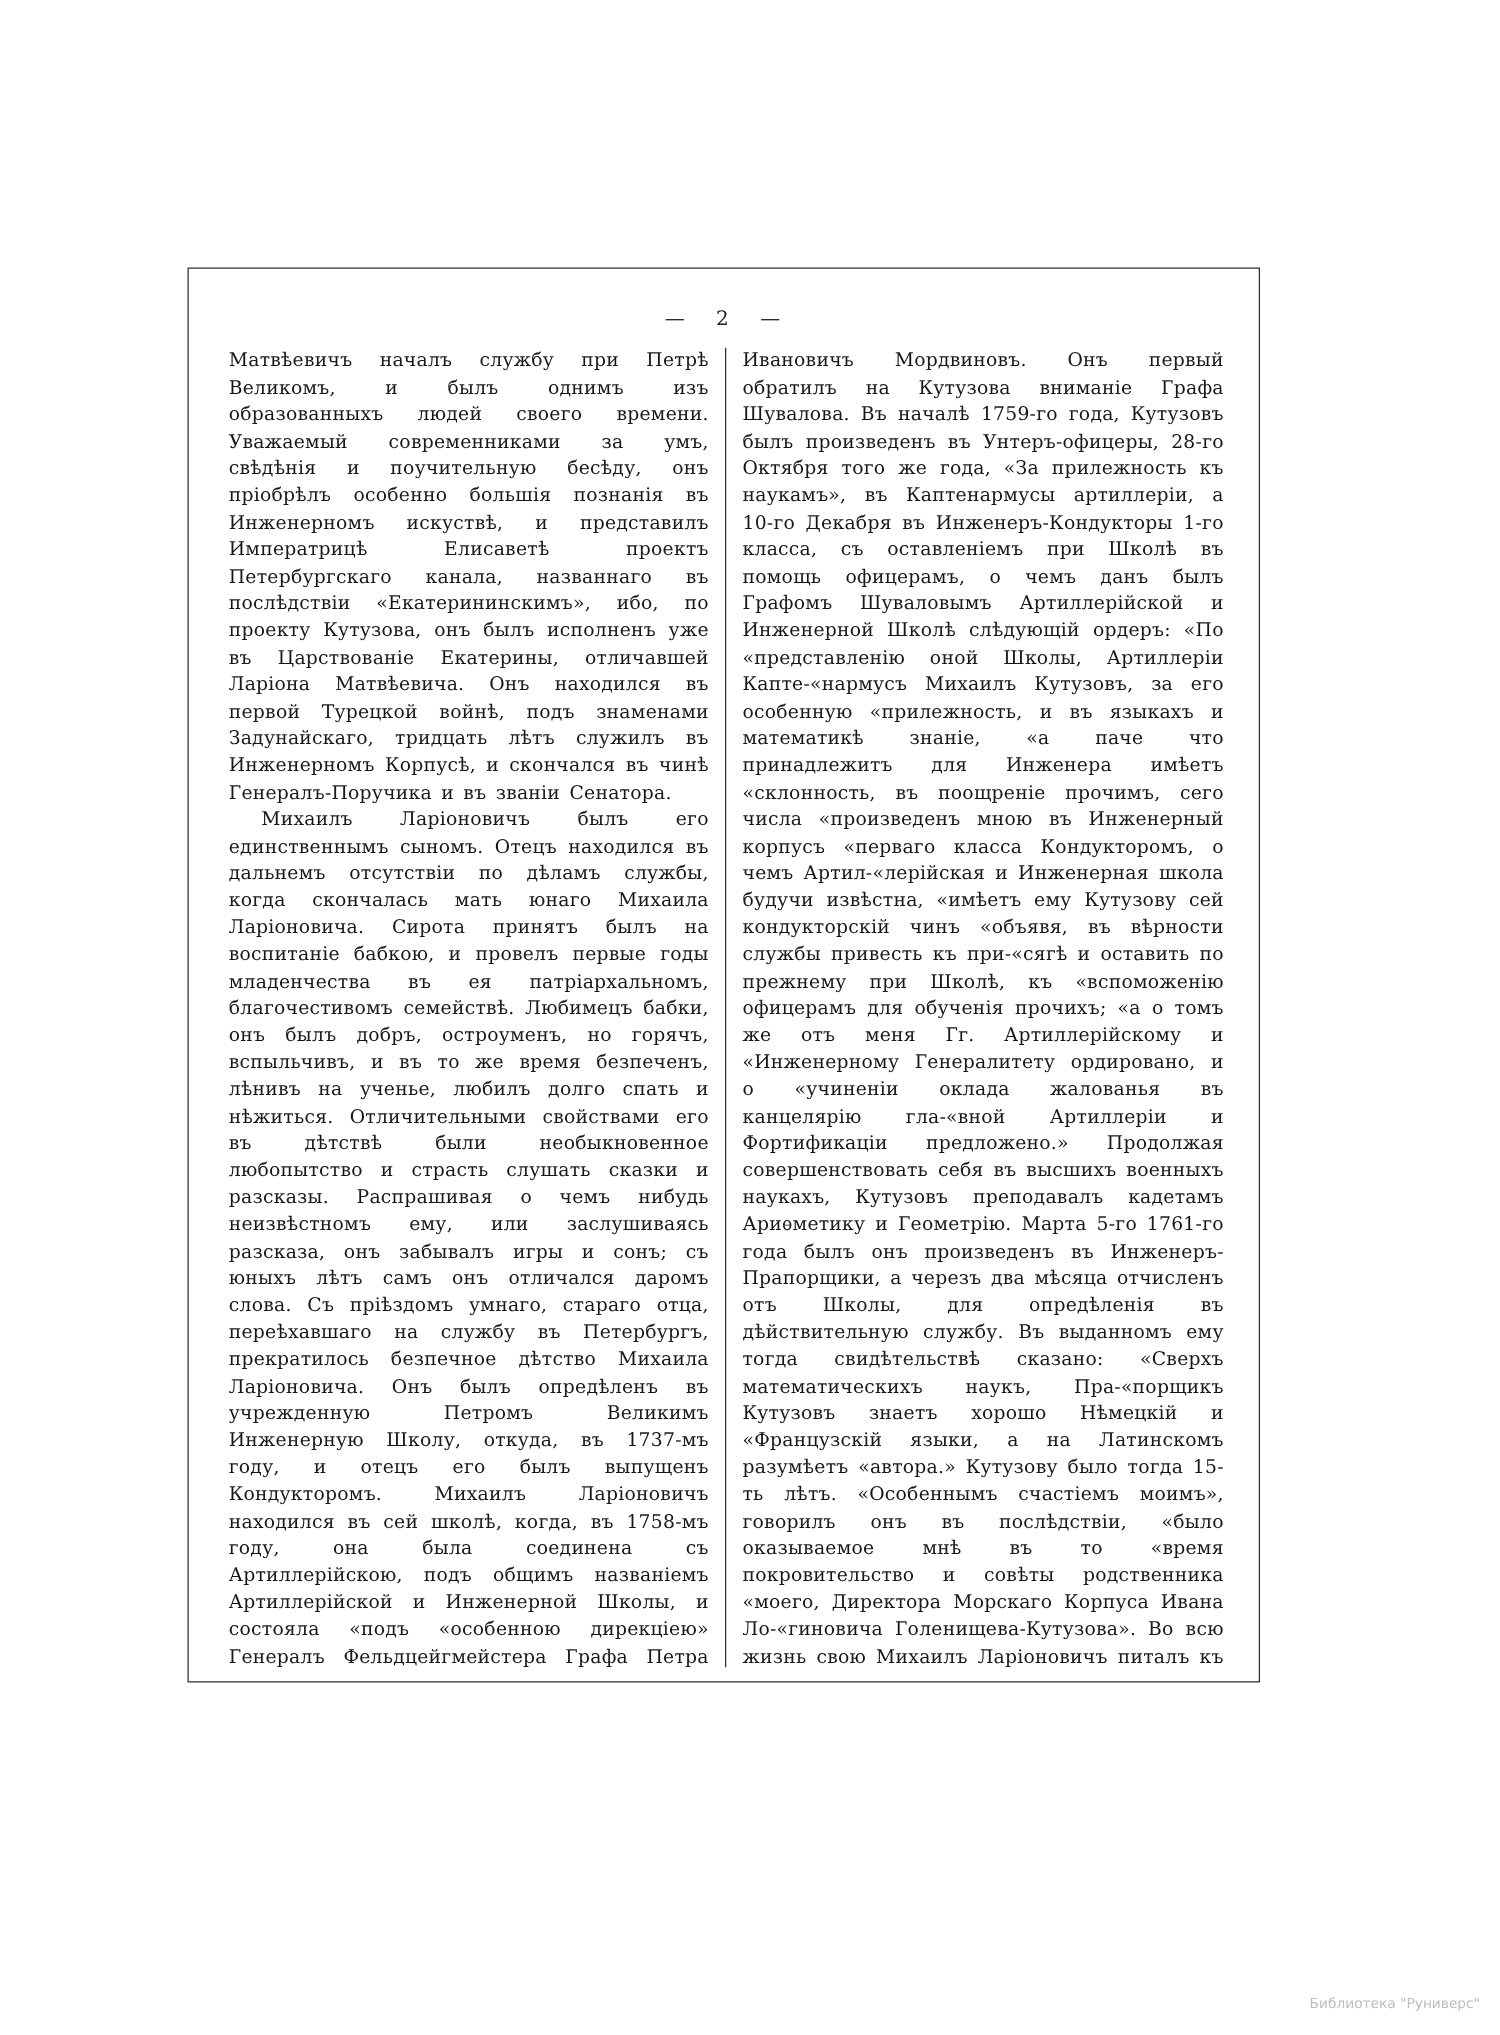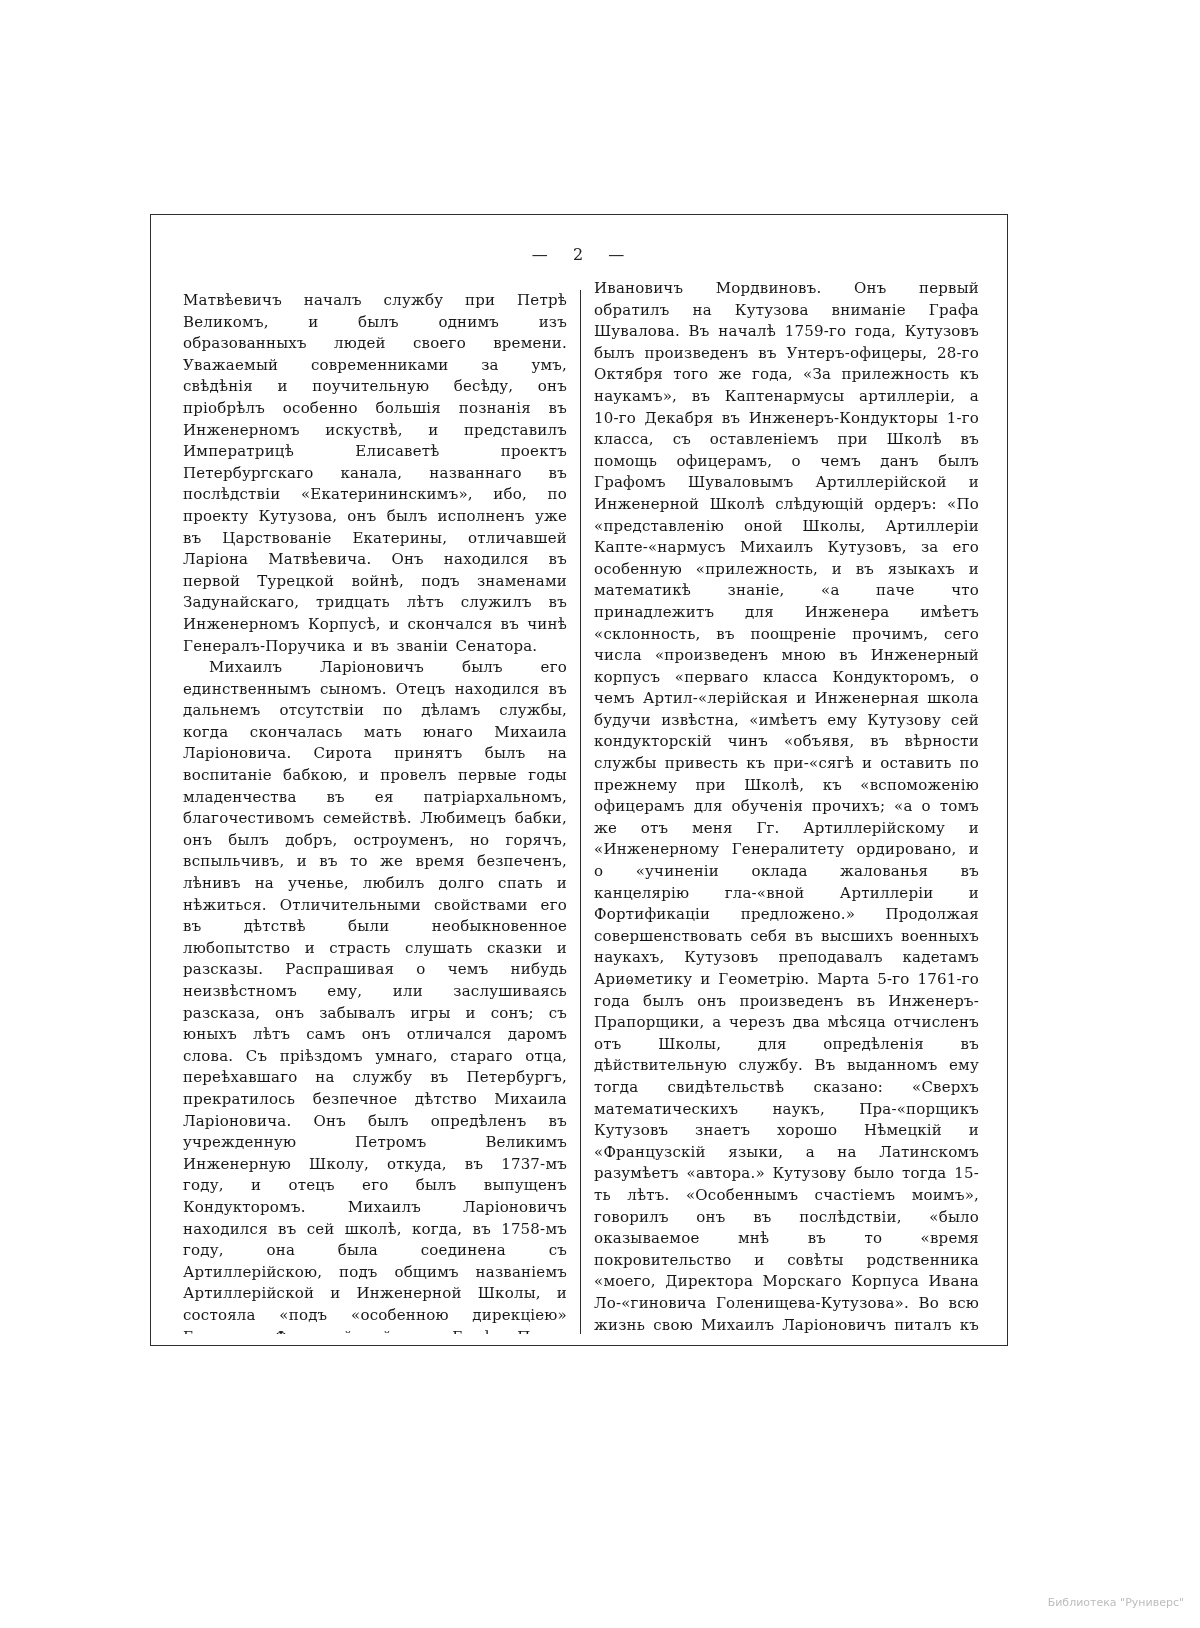--- a/index.html
+++ b/index.html
@@ -46,21 +46,20 @@
     font-size: 15px;
     line-height: 21.6px;
     text-align: justify;
     word-spacing: 2.5px;
     letter-spacing: 0.2px;
     color: #171717;
   }
   .col-left {
     padding-right: 13px;
     border-right: 1px solid #2e2e2e;
-    margin-top: 12px;
   }
   .col-right {
     padding-left: 13px;
   }
   .col p {
     margin: 0;
   }
   .col p.indent {
     text-indent: 26px;
   }

